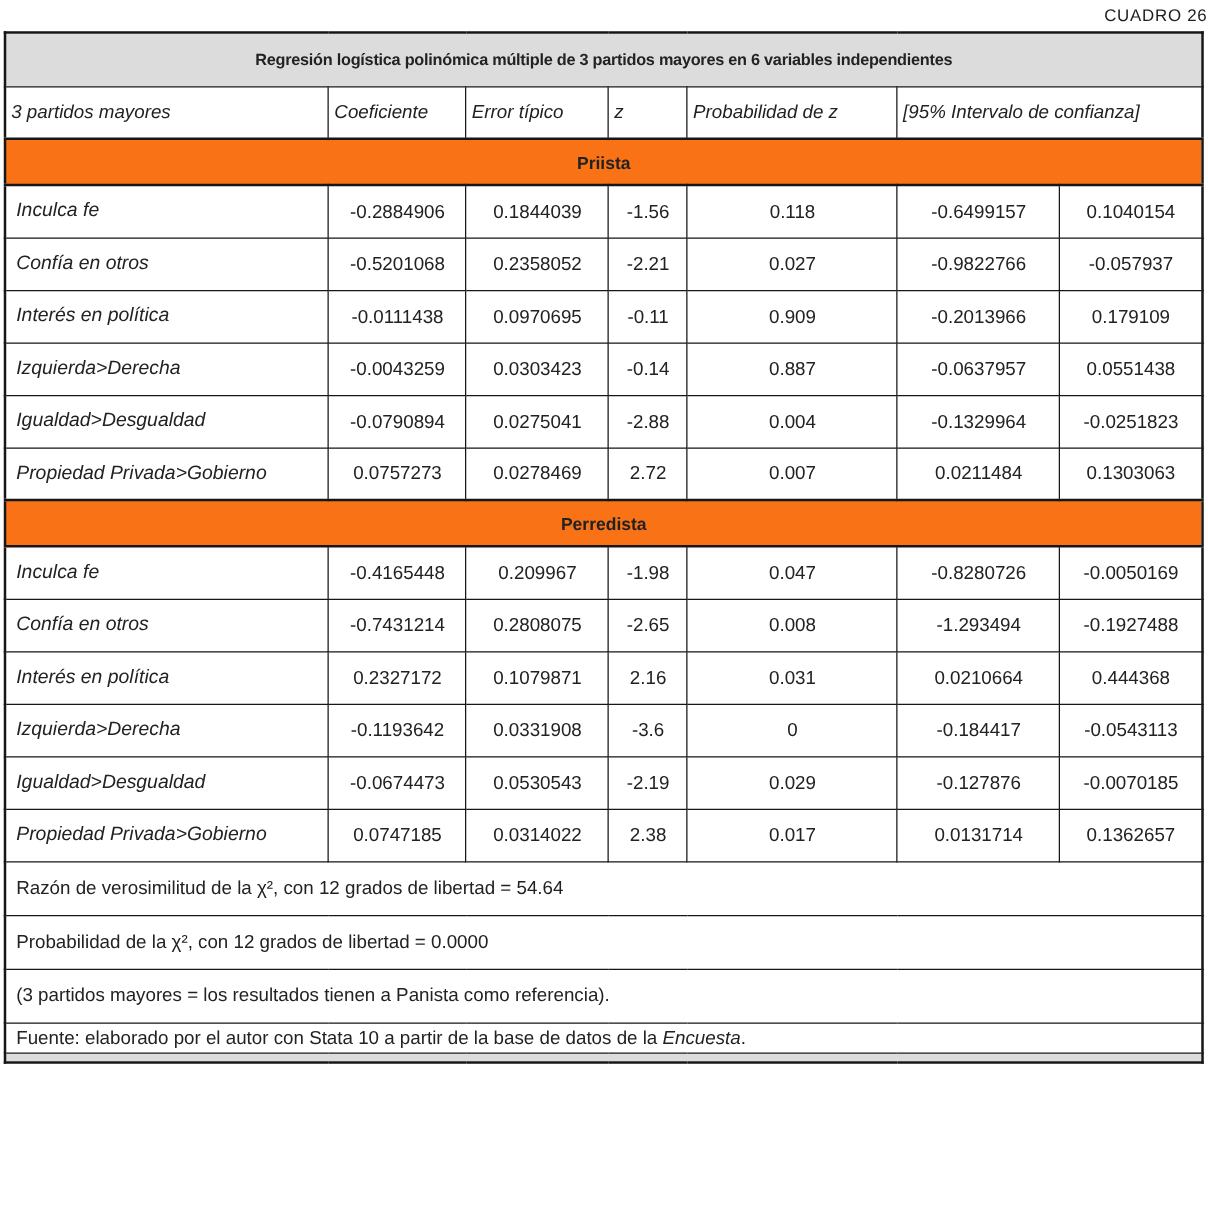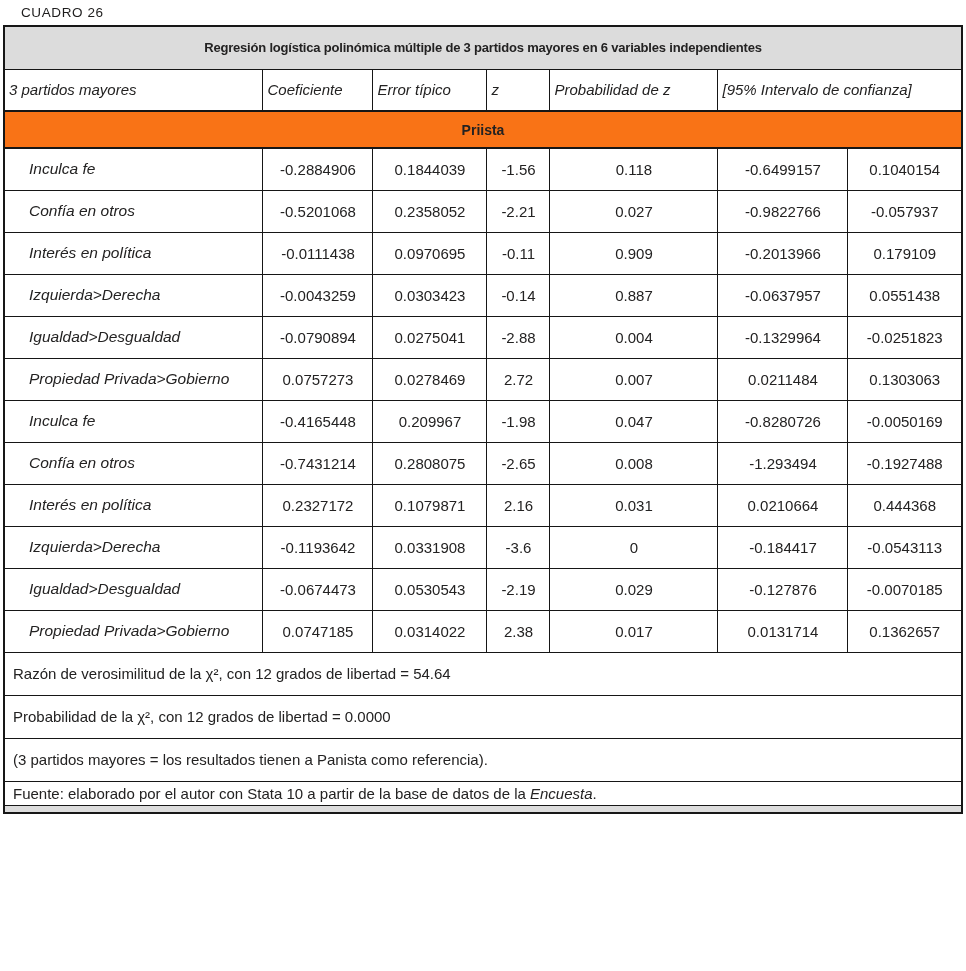--- a/index.html
+++ b/index.html
@@ -10,21 +10,21 @@
     height: 971px;
     font-family: "Liberation Sans", sans-serif;
     color: #232222;
   }
   .page {
     width: 966px;
     height: 971px;
     overflow: hidden;
   }
   .caption {
-    text-align: left;
+    text-align: right;
     font-size: 13.5px;
     letter-spacing: 0.6px;
     padding-top: 5px;
     height: 20px;
     color: #1e1d1d;
     margin-left: 21px;
   }
   table.regression {
     border-collapse: collapse;
     table-layout: fixed;
@@ -67,21 +67,21 @@
     border-bottom-width: 2px;
   }
   tr.data-row td {
     height: 42px;
     text-align: center;
     font-size: 15px;
     background: #ffffff;
   }
   tr.data-row td.label {
     text-align: left;
-    padding-left: 24px;
+    padding-left: 8px;
     font-style: italic;
     font-size: 15.5px;
   }
   tr.note-row td {
     height: 43px;
     text-align: left;
     padding-left: 8px;
     font-size: 15px;
     background: #ffffff;
   }
@@ -179,20 +179,23 @@
         </tr>
         <tr class="data-row">
           <td class="label">Propiedad Privada&gt;Gobierno</td>
           <td>0.0757273</td>
           <td>0.0278469</td>
           <td>2.72</td>
           <td>0.007</td>
           <td>0.0211484</td>
           <td>0.1303063</td>
         </tr>
+        <tr class="section-band">
+          <td colspan="7">Perredista</td>
+        </tr>
         <tr class="data-row">
           <td class="label">Inculca fe</td>
           <td>-0.4165448</td>
           <td>0.209967</td>
           <td>-1.98</td>
           <td>0.047</td>
           <td>-0.8280726</td>
           <td>-0.0050169</td>
         </tr>
         <tr class="data-row">

